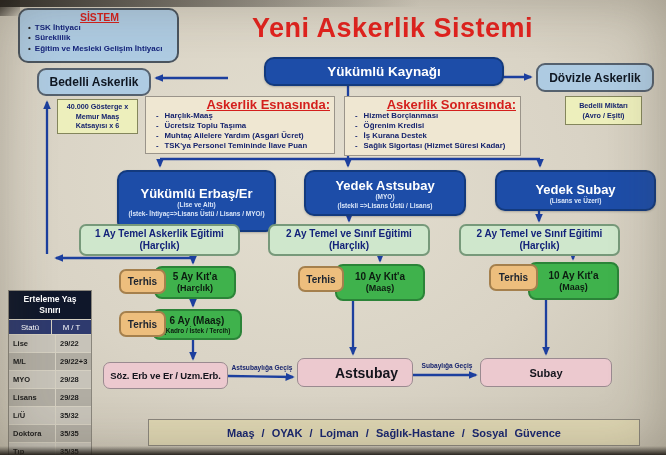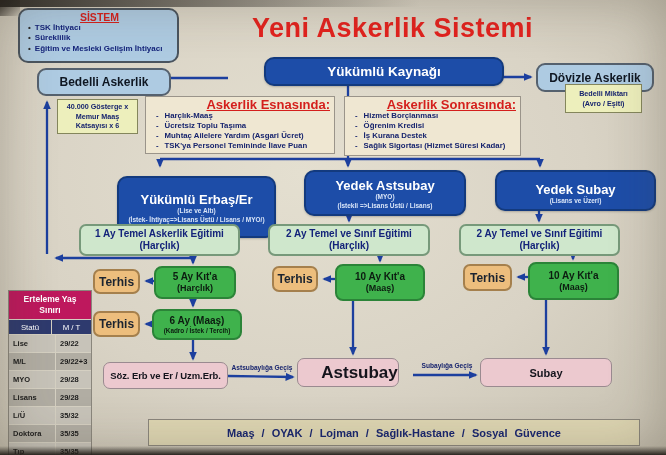--- a/index.html
+++ b/index.html
@@ -26,67 +26,67 @@
   .pink{background:#ecc9cf;border:1px solid #9a8a90;border-radius:7px;color:#14141c;}
 
   .main-title{left:205px;top:13px;width:375px;text-align:center;font-size:27px;font-weight:bold;color:#e3221e;letter-spacing:.5px;}
 
   .sistem{left:18px;top:8px;width:161px;height:55px;background:#aecbe2;border:2px solid #4a545e;border-radius:10px;padding:1px 4px 0 6px;}
   .sistem-title{text-align:center;font-size:10.5px;font-weight:bold;color:#d41f1c;text-decoration:underline;line-height:12px;}
   .s-item{font-size:8px;font-weight:bold;color:#14237a;line-height:10.3px;text-align:left;}
   .s-item::before{content:"•";margin:0 4px 0 2px;color:#2a2a2a;}
 
   .kaynak{left:228px;top:57px;width:240px;height:29px;font-size:13.5px;font-weight:bold;}
-  .bedelli{left:37px;top:68px;width:134px;height:28px;font-size:12px;font-weight:bold;}
+  .bedelli{left:37px;top:68px;width:114px;height:28px;font-size:12px;font-weight:bold;}
   .dovizle{left:536px;top:63px;width:118px;height:29px;font-size:12px;font-weight:bold;}
   .formula{left:57px;top:99px;width:81px;height:35px;font-size:7.2px;font-weight:bold;line-height:9.8px;}
-  .amount{left:565px;top:84px;width:77px;height:29px;font-size:7.2px;font-weight:bold;line-height:10px;}
+  .amount{left:565px;top:96px;width:77px;height:29px;font-size:7.2px;font-weight:bold;line-height:10px;}
 
   .info{padding:3px 4px 0 6px;}
   .during{left:145px;top:96px;width:190px;height:58px;}
   .after{left:344px;top:96px;width:177px;height:60px;}
   .info-title{font-size:13px;font-weight:bold;color:#d41f1c;text-decoration:underline;line-height:10.5px;text-align:right;}
   .i-item{font-size:7.8px;font-weight:bold;color:#17246e;line-height:10.3px;text-align:left;padding-left:4px;}
   .i-item::before{content:"-";margin-right:6px;}
 
   .branch{padding-top:3px;}
   .branch .b-title{font-size:13px;font-weight:bold;line-height:15px;}
   .branch .b-sub{font-size:6.5px;font-weight:bold;color:#d9e5f8;line-height:8.6px;}
-  .erbas{left:81px;top:176px;width:159px;height:62px;}
+  .erbas{left:81px;top:170px;width:159px;height:62px;}
   .ast-b{left:268px;top:170px;width:162px;height:46px;}
   .sub-b{left:459px;top:170px;width:161px;height:41px;padding-top:6px;}
 
   .training{font-size:10px;font-weight:bold;line-height:12.5px;}
   .t1{left:79px;top:224px;width:161px;height:32px;}
   .t2{left:268px;top:224px;width:162px;height:32px;}
   .t3{left:459px;top:224px;width:161px;height:32px;}
 
   .duty .d1{font-size:10px;font-weight:bold;line-height:12px;}
   .duty .d2{font-size:9px;font-weight:bold;line-height:11px;}
   .duty .d2s{font-size:6.4px;font-weight:bold;line-height:8px;}
   .k5{left:154px;top:266px;width:82px;height:33px;}
   .k6{left:152px;top:309px;width:90px;height:31px;}
   .k10a{left:335px;top:264px;width:90px;height:37px;}
   .k10b{left:528px;top:262px;width:91px;height:38px;}
 
-  .terhis{font-size:12px;font-weight:bold;}
+  .terhis{font-size:10px;font-weight:bold;margin-left:26px;}
   .th1{left:93px;top:269px;width:47px;height:25px;}
   .th2{left:93px;top:311px;width:47px;height:26px;}
   .th3{left:272px;top:266px;width:46px;height:26px;}
   .th4{left:463px;top:264px;width:49px;height:27px;}
 
   .soz{left:103px;top:362px;width:125px;height:27px;font-size:9.5px;font-weight:bold;letter-spacing:-.1px;}
-  .astp{left:297px;top:358px;width:102px;height:29px;font-size:17px;font-weight:bold;padding-left:23px;}
+  .astp{left:297px;top:358px;width:116px;height:29px;font-size:14px;font-weight:bold;padding-left:23px;}
   .subp{left:480px;top:358px;width:132px;height:29px;font-size:11px;font-weight:bold;}
   .translab{font-size:6.6px;font-weight:bold;color:#17246e;text-align:center;}
   .lab1{left:227px;top:364px;width:70px;}
   .lab2{left:414px;top:362px;width:66px;}
 
   .dtable{left:8px;top:290px;width:84px;border:1px solid #8a867c;background:#d5d0c2;}
-  .dt-head{height:28px;background:#be185d;color:#fff;font-size:8.5px;font-weight:bold;line-height:11px;}
+  .dt-head{height:28px;background:#0f172a;color:#fff;font-size:8.5px;font-weight:bold;line-height:11px;}
   .dt-cols{display:flex;height:14px;gap:1px;margin-top:1px;}
   .dt-cols div{background:#2e3a6e;color:#fff;font-size:7.8px;font-weight:normal;display:flex;align-items:center;justify-content:center;}
   .dt-cols .c1{width:42px;} .dt-cols .c2{flex:1;}
   .dt-row{display:flex;height:17px;gap:1px;margin-top:1px;}
   .dt-row div{font-size:7.5px;font-weight:bold;color:#1c1c1c;display:flex;align-items:center;padding-left:4px;}
   .dt-row .c1{width:42px;} .dt-row .c2{flex:1;}
   .dt-row.even div{background:#c7c3b9;}
   .dt-row.odd div{background:#b1ada3;}
 
   .bar{left:148px;top:419px;width:492px;height:27px;background:#ddd5b2;border:1px solid #8a867c;color:#17246e;font-size:11px;font-weight:bold;word-spacing:4px;}

